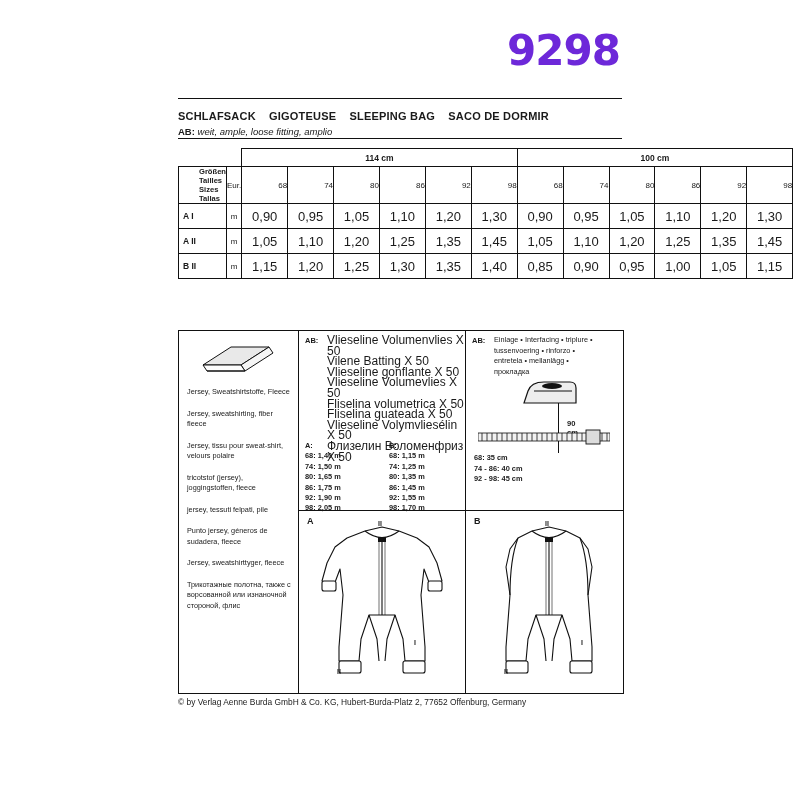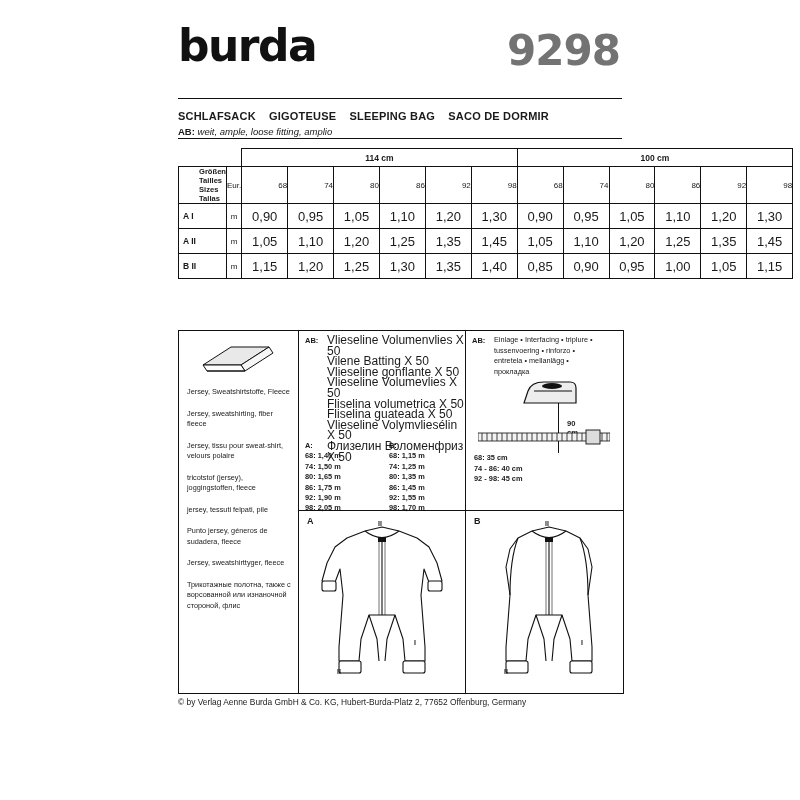--- a/index.html
+++ b/index.html
@@ -19,21 +19,21 @@
     line-height:44px;
   }
   .brand-style{
     font-family:"DejaVu Sans", sans-serif;
     font-size:17px;color:#6f6f6f;letter-spacing:.5px;
     text-align:right;margin-top:-4px;
   }
   .model-no{
     position:absolute;right:180px;top:26px;
     font-family:"DejaVu Sans", sans-serif;
-    font-weight:bold;font-size:42px;letter-spacing:-1px;color:#737373;
+    font-weight:bold;font-size:42px;letter-spacing:-1px;color:#6d28d9;
   }
 
   .rule{position:absolute;left:178px;width:444px;height:1px;background:#111;}
   .rule.r1{top:98px;}
   .rule.r2{top:138px;}
 
   .titles{position:absolute;left:178px;top:110px;font-size:11px;font-weight:bold;letter-spacing:.2px;}
   .titles span{margin-right:10px;}
   .subtitle{position:absolute;left:178px;top:126px;font-size:9.5px;}
   .subtitle b{font-weight:bold;}
@@ -101,21 +101,20 @@
   }
 
   svg{display:block;}
 </style>
 </head>
 <body>
 
 <div class="page">
 
   <div class="brand">
-    <div class="brand-word">burda</div>
   </div>
   <div class="model-no">9298</div>
 
   <div class="rule r1"></div>
 
   <div class="titles">
     <span>SCHLAFSACK</span>
     <span>GIGOTEUSE</span>
     <span>SLEEPING BAG</span>
     <span>SACO DE DORMIR</span>

